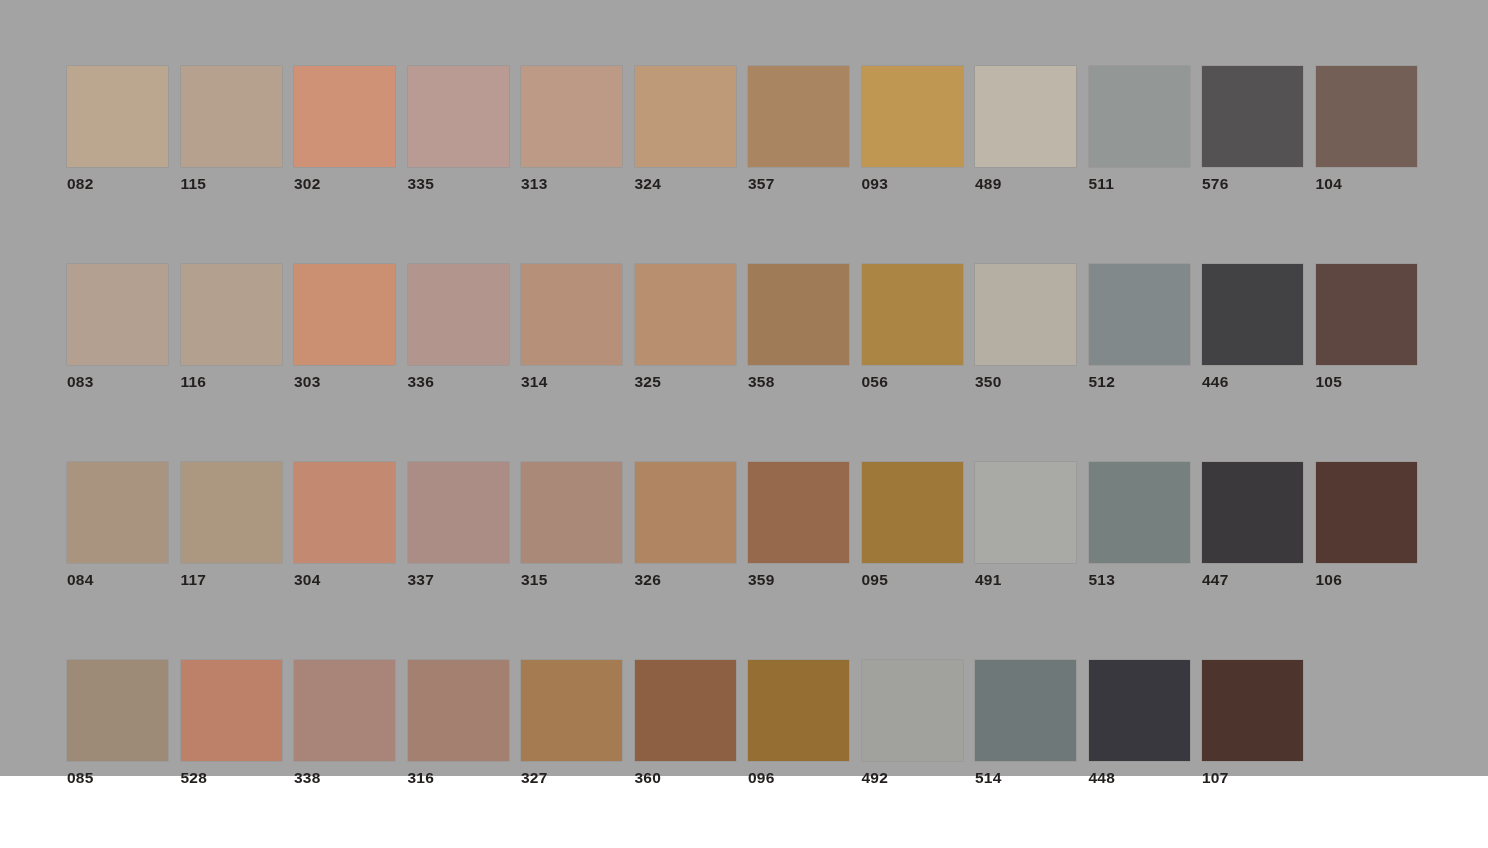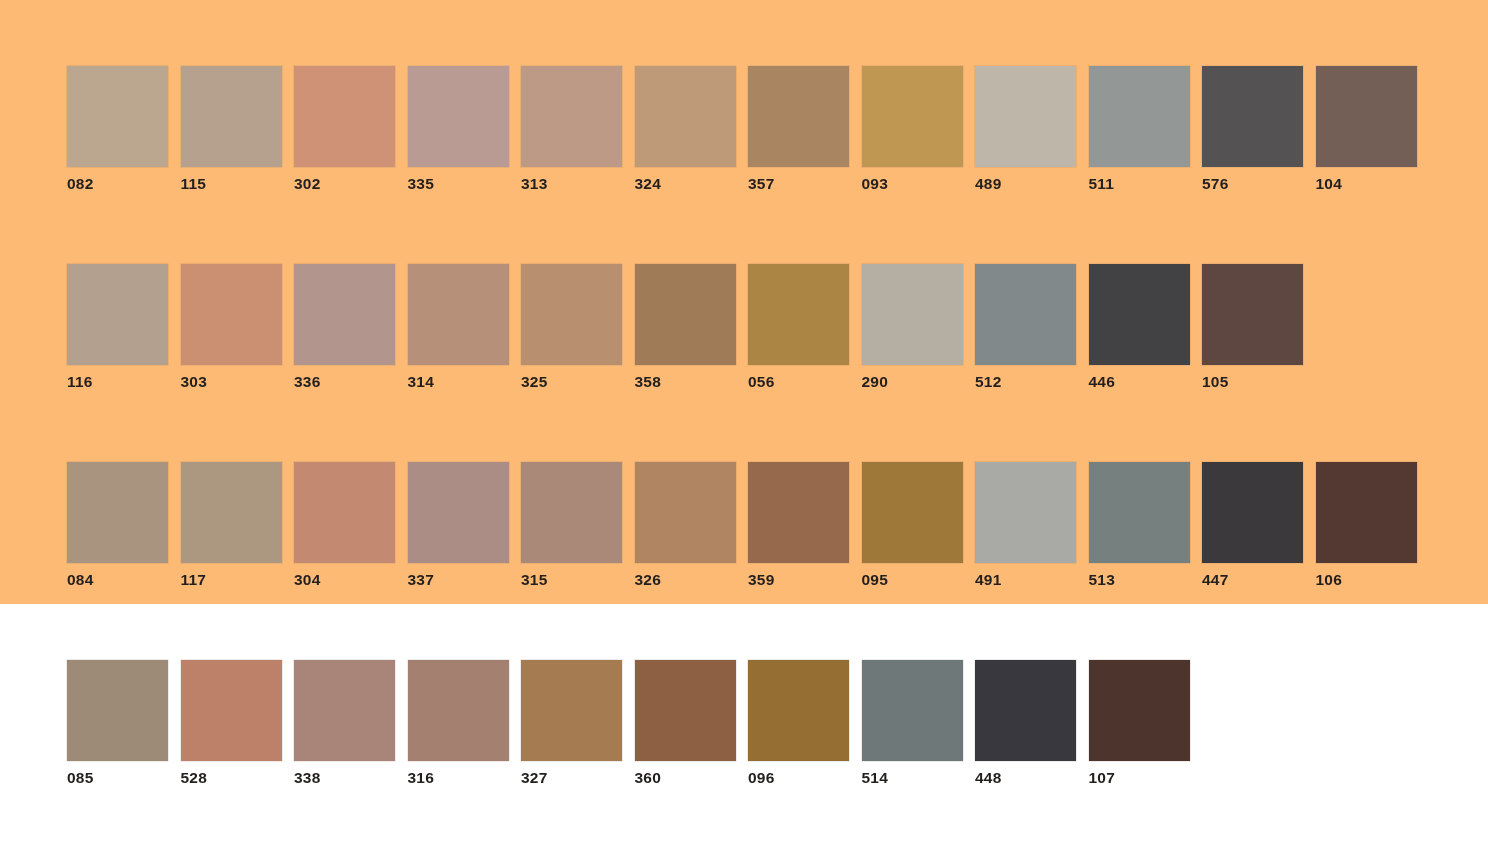--- a/index.html
+++ b/index.html
@@ -11,22 +11,22 @@
   body {
     width: 1488px;
     height: 848px;
     font-family: "Liberation Sans", sans-serif;
     overflow: hidden;
   }
 
   #swatch-chart {
     position: relative;
     width: 1488px;
-    height: 604px;
-    background: #fdba74;
+    height: 776px;
+    background: #a3a3a3;
     padding: 8px;
     box-sizing: border-box;
   }
 
   .swatch-grid {
     position: absolute;
     left: 67px;
     top: 66px;
     display: flex;
     flex-direction: column;
@@ -117,20 +117,24 @@
         <div class="swatch-label">576</div>
       </div>
       <div class="swatch-cell">
         <div class="swatch-chip" style="background-color: rgb(115, 95, 85);"></div>
         <div class="swatch-label">104</div>
       </div>
     </div>
 
     <div class="swatch-row">
       <div class="swatch-cell">
+        <div class="swatch-chip" style="background-color: rgb(179, 160, 144);"></div>
+        <div class="swatch-label">083</div>
+      </div>
+      <div class="swatch-cell">
         <div class="swatch-chip" style="background-color: rgb(179, 160, 143);"></div>
         <div class="swatch-label">116</div>
       </div>
       <div class="swatch-cell">
         <div class="swatch-chip" style="background-color: rgb(203, 143, 114);"></div>
         <div class="swatch-label">303</div>
       </div>
       <div class="swatch-cell">
         <div class="swatch-chip" style="background-color: rgb(178, 150, 142);"></div>
         <div class="swatch-label">336</div>
@@ -146,21 +150,21 @@
       <div class="swatch-cell">
         <div class="swatch-chip" style="background-color: rgb(160, 123, 87);"></div>
         <div class="swatch-label">358</div>
       </div>
       <div class="swatch-cell">
         <div class="swatch-chip" style="background-color: rgb(171, 133, 67);"></div>
         <div class="swatch-label">056</div>
       </div>
       <div class="swatch-cell">
         <div class="swatch-chip" style="background-color: rgb(181, 174, 163);"></div>
-        <div class="swatch-label">290</div>
+        <div class="swatch-label">350</div>
       </div>
       <div class="swatch-cell">
         <div class="swatch-chip" style="background-color: rgb(130, 137, 138);"></div>
         <div class="swatch-label">512</div>
       </div>
       <div class="swatch-cell">
         <div class="swatch-chip" style="background-color: rgb(66, 65, 67);"></div>
         <div class="swatch-label">446</div>
       </div>
       <div class="swatch-cell">
@@ -243,20 +247,24 @@
       </div>
       <div class="swatch-cell">
         <div class="swatch-chip" style="background-color: rgb(141, 96, 68);"></div>
         <div class="swatch-label">360</div>
       </div>
       <div class="swatch-cell">
         <div class="swatch-chip" style="background-color: rgb(148, 110, 50);"></div>
         <div class="swatch-label">096</div>
       </div>
       <div class="swatch-cell">
+        <div class="swatch-chip" style="background-color: rgb(161, 161, 157);"></div>
+        <div class="swatch-label">492</div>
+      </div>
+      <div class="swatch-cell">
         <div class="swatch-chip" style="background-color: rgb(111, 120, 121);"></div>
         <div class="swatch-label">514</div>
       </div>
       <div class="swatch-cell">
         <div class="swatch-chip" style="background-color: rgb(58, 56, 63);"></div>
         <div class="swatch-label">448</div>
       </div>
       <div class="swatch-cell">
         <div class="swatch-chip" style="background-color: rgb(77, 52, 44);"></div>
         <div class="swatch-label">107</div>

